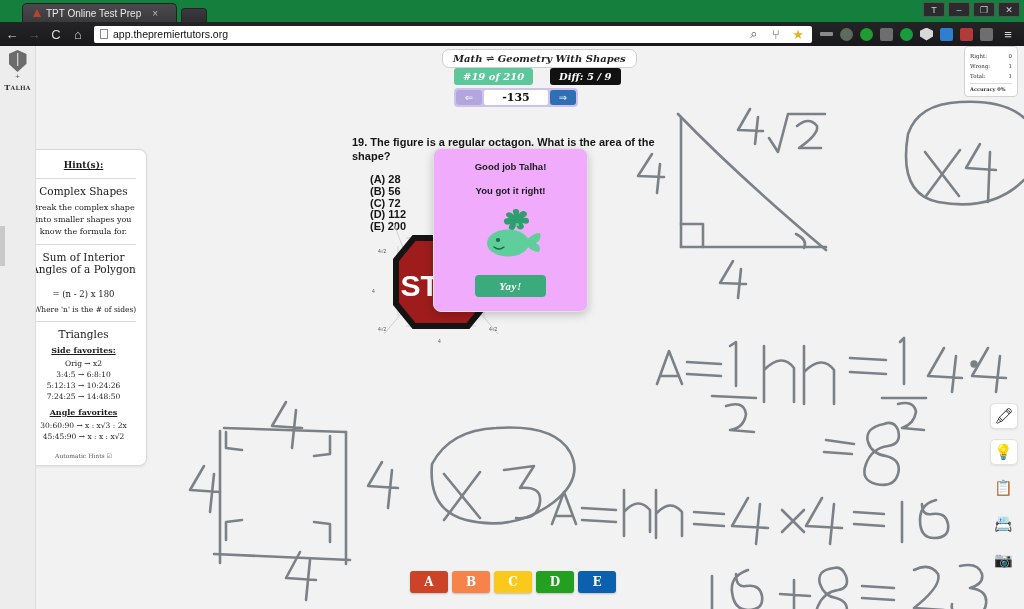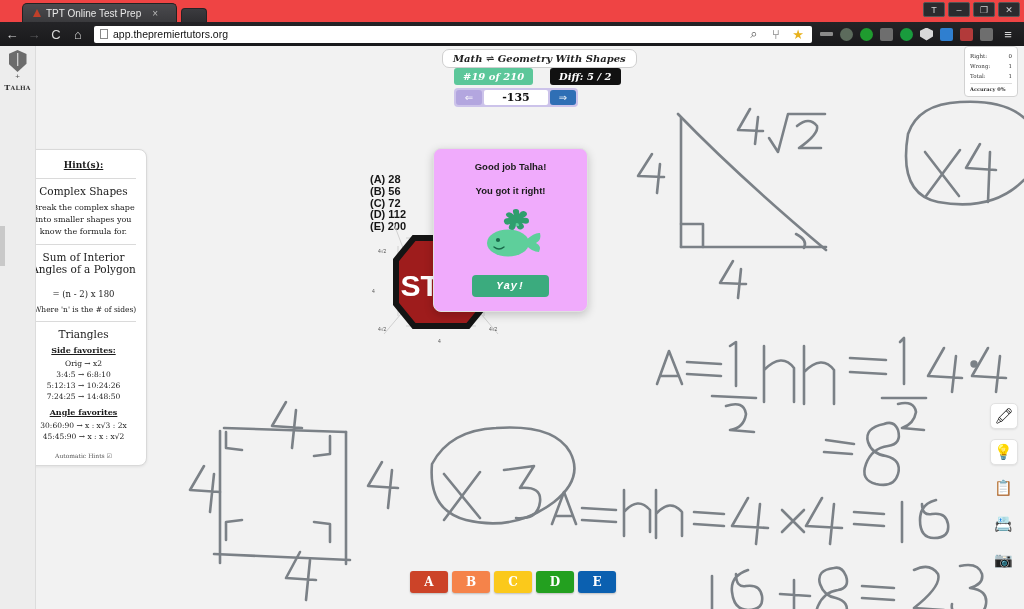--- a/index.html
+++ b/index.html
@@ -4,21 +4,21 @@
 <style>
   * { box-sizing: border-box; margin: 0; padding: 0; }
   body {
     width: 1024px; height: 609px;
     font-family: "Liberation Sans", sans-serif;
     background: #f2f2f2; overflow: hidden; position: relative;
   }
 
   
   .browser-tabstrip {
-    height: 22px; background: #ef4444; position: relative;
+    height: 22px; background: #15803d; position: relative;
     display: flex; align-items: flex-end;
   }
   .tab {
     height: 19px; margin-left: 22px; padding: 0 18px 0 10px;
     background: linear-gradient(#4a4a4e,#3a3a3d);
     border-radius: 5px 5px 0 0; color: #e8e8e8; font-size: 10px;
     display: flex; align-items: center; gap: 5px; position: relative;
     border: 1px solid #222; border-bottom: none;
   }
   .tab-favicon { width: 8px; height: 8px; background:#c0402a; clip-path: polygon(50% 0,100% 100%,0 100%); }
@@ -162,21 +162,21 @@
   .modal {
     position:absolute; left: 397px; top: 102px; width: 155px;
     background:#f0abfc; border-radius: 8px; border:1px solid #e0e0e0;
     box-shadow: 0 3px 10px rgba(0,0,0,.20);
     padding: 12px 10px 14px; text-align:center; z-index: 50;
   }
   .modal-line { font-size: 9.5px; font-weight:bold; color:#1b1b1b; margin-bottom: 13px; }
   .whale { margin: 4px auto 14px; width: 62px; height: 52px; position:relative; }
   .yay-btn {
     display:inline-block; background:#3bab7e; color:#fff; border-radius: 4px;
-    padding: 5px 24px; font-family:Liberation Mono, monospace; font-style: italic;
+    padding: 5px 24px; font-family:Liberation Serif, serif; font-style: italic;
     font-weight:bold; font-size: 11px; letter-spacing:.5px;
   }
 
   
   .ink { position:absolute; left:0; top:0; width:988px; height:563px; pointer-events:none; }
 
   
   .answers { position:absolute; left: 374px; top: 525px; display:flex; gap: 4px; }
   .ans {
     width: 38px; height: 22px; border-radius: 3px; color:#fff;
@@ -326,21 +326,21 @@
         <path d="M826 540 l 32 2 M826 552 l 32 2"></path>
         <path d="M878 524 q 16 -8 24 4 q 4 12 -24 34 l 30 2"></path>
         <path d="M924 520 q 18 -4 22 8 q 2 10 -12 14 q 18 2 16 16 q -2 14 -22 12 q -14 -2 -12 -12"></path>
       </g>
     </svg>
 
     <div class="chips">
       <div class="chip-title">Math ⇌ Geometry With Shapes</div>
       <div class="chip-row">
         <div class="chip-count">#19 of 210</div>
-        <div class="chip-diff">Diff: 5 / 2</div>
+        <div class="chip-diff">Diff: 5 / 9</div>
       </div>
       <div class="score-row">
         <div class="arrow-btn arrow-left">⇐</div>
         <div class="score-val">-135</div>
         <div class="arrow-btn arrow-right">⇒</div>
       </div>
     </div>
 
     <div class="stats-card">
       <div class="stats-row">
@@ -373,20 +373,21 @@
       <div class="h-line">Orig → x2</div>
       <div class="h-line">3:4:5 → 6:8:10</div>
       <div class="h-line">5:12:13 → 10:24:26</div>
       <div class="h-line">7:24:25 → 14:48:50</div>
       <div class="h-sub">Angle favorites</div>
       <div class="h-line">30:60:90 → x : x√3 : 2x</div>
       <div class="h-line">45:45:90 → x : x : x√2</div>
       <div class="h-auto">Automatic Hints ☑</div>
     </div>
 
+    <div class="question">19. The figure is a regular octagon. What is the area of the shape?</div>
     <div class="choices">
       <div>(A) 28</div>
       <div>(B) 56</div>
       <div>(C) 72</div>
       <div>(D) 112</div>
       <div>(E) 200</div>
     </div>
 
     <div class="fig">
       <svg width="130" height="130" viewBox="0 0 130 130">

